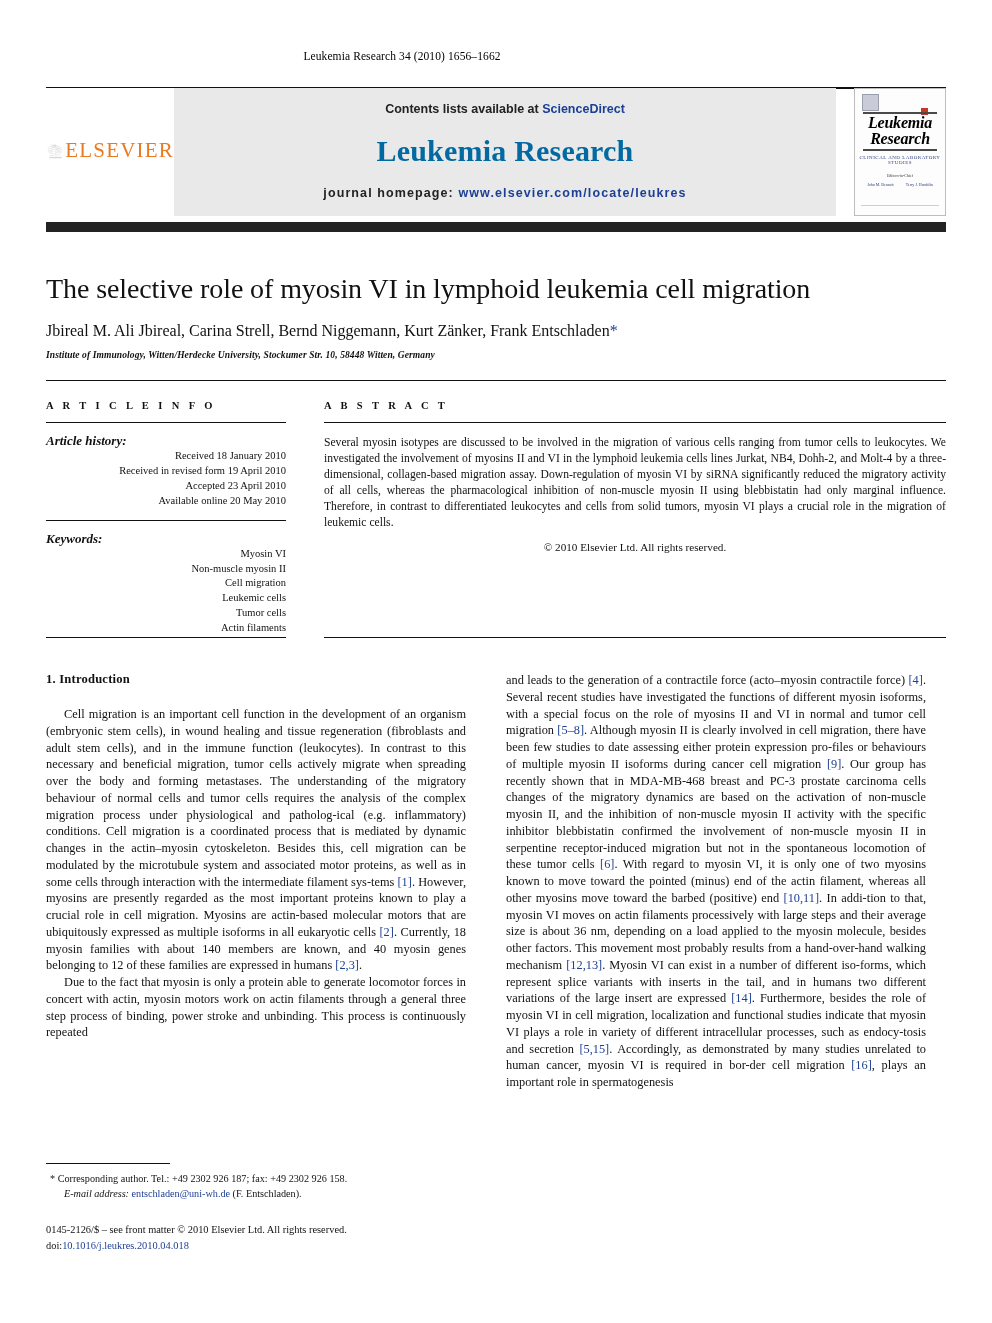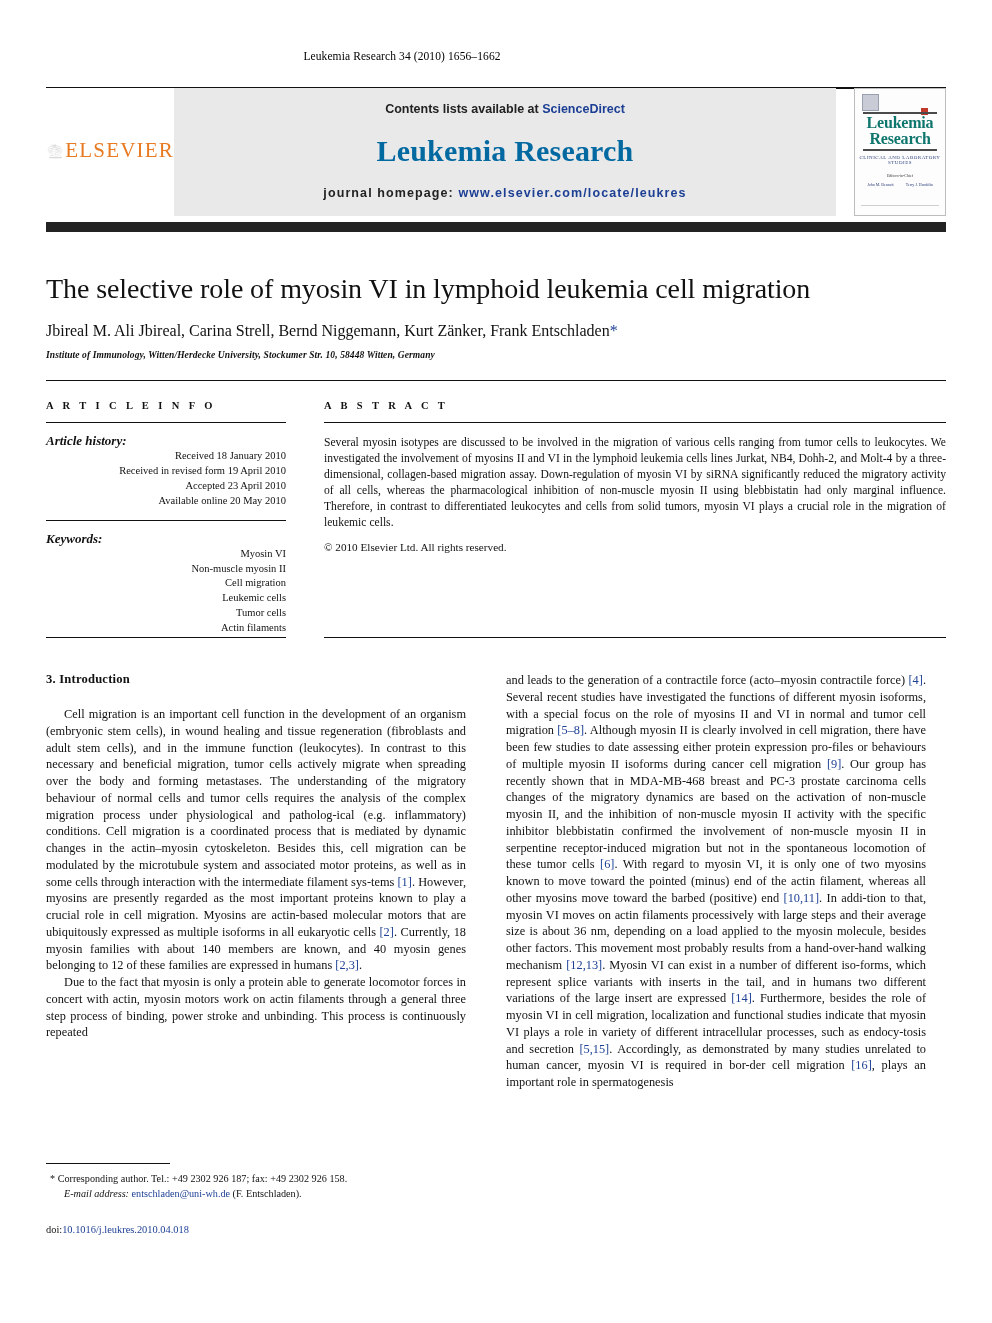--- a/index.html
+++ b/index.html
@@ -124,23 +124,24 @@
     border: 1px solid #9aa0ae;
   }
   .cover-title-wrap {
     position: absolute;
     left: 0; top: 22px;
     width: 100%;
     text-align: center;
   }
   .cover-l1, .cover-l2 {
     font-family: "Liberation Serif", serif;
+    font-style: italic;
     font-weight: bold;
     font-size: 16px;
-    color: #0f766e;
+    color: #000000;
     line-height: 1.05;
     letter-spacing: -0.2px;
   }
   .cover-rule {
     width: 74px;
     height: 1.5px;
     background: #4a4a4a;
     margin: 1px auto 1px auto;
   }
   .cover-redmark {
@@ -272,21 +273,21 @@
   }
   .abs-text {
     font-family: "Liberation Serif", serif;
     font-size: 11.6px;
     line-height: 1.385;
     text-align: justify;
     color: #111;
   }
   .abs-copy {
     margin-top: 10px;
-    text-align: left;
+    text-align: center;
     font-family: "Liberation Serif", serif;
     font-size: 11.2px;
     color: #111;
   }
   .abs-bottom-rule {
     position: absolute;
     left: 324px; top: 637px;
     width: 622px;
     height: 1px;
     background: #111;
@@ -475,32 +476,33 @@
   <div class="abs-col">
     <div class="sec-head">A B S T R A C T</div>
     <div class="hr-thin-abs"></div>
     <div class="abs-text">Several myosin isotypes are discussed to be involved in the migration of various cells ranging from tumor cells to leukocytes. We investigated the involvement of myosins II and VI in the lymphoid leukemia cells lines Jurkat, NB4, Dohh-2, and Molt-4 by a three-dimensional, collagen-based migration assay. Down-regulation of myosin VI by siRNA significantly reduced the migratory activity of all cells, whereas the pharmacological inhibition of non-muscle myosin II using blebbistatin had only marginal influence. Therefore, in contrast to differentiated leukocytes and cells from solid tumors, myosin VI plays a crucial role in the migration of leukemic cells.</div>
     <div class="abs-copy">© 2010 Elsevier Ltd. All rights reserved.</div>
   </div>
   <div class="info-bottom-rule"></div>
   <div class="abs-bottom-rule"></div>
 
   <div class="col-left">
-    <div class="body-h">3. Introduction</div>
+    <div class="body-h">1. Introduction</div>
     <p class="body-p"><span>Cell migration is an important cell function in the development of an organism (embryonic stem cells), in wound healing and tissue regeneration (fibroblasts and adult stem cells), and in the immune function (leukocytes). In contrast to this necessary and beneficial migration, tumor cells actively migrate when spreading over the body and forming metastases. The understanding of the migratory behaviour of normal cells and tumor cells requires the analysis of the complex migration process under physiological and patholog-ical (e.g. inflammatory) conditions. Cell migration is a coordinated process that is mediated by dynamic changes in the actin–myosin cytoskeleton. Besides this, cell migration can be modulated by the microtubule system and associated motor proteins, as well as in some cells through interaction with the intermediate filament sys-tems </span><span class="cite">[1]</span><span>. However, myosins are presently regarded as the most important proteins known to play a crucial role in cell migration. Myosins are actin-based molecular motors that are ubiquitously expressed as multiple isoforms in all eukaryotic cells </span><span class="cite">[2]</span><span>. Currently, 18 myosin families with about 140 members are known, and 40 myosin genes belonging to 12 of these families are expressed in humans </span><span class="cite">[2,3]</span><span>.</span></p>
     <p class="body-p">Due to the fact that myosin is only a protein able to generate locomotor forces in concert with actin, myosin motors work on actin filaments through a general three step process of binding, power stroke and unbinding. This process is continuously repeated</p>
   </div>
 
   <div class="col-right">
     <p class="body-p" style="text-indent:0"><span>and leads to the generation of a contractile force (acto–myosin contractile force) </span><span class="cite">[4]</span><span>. Several recent studies have investigated the functions of different myosin isoforms, with a special focus on the role of myosins II and VI in normal and tumor cell migration </span><span class="cite">[5–8]</span><span>. Although myosin II is clearly involved in cell migration, there have been few studies to date assessing either protein expression pro-files or behaviours of multiple myosin II isoforms during cancer cell migration </span><span class="cite">[9]</span><span>. Our group has recently shown that in MDA-MB-468 breast and PC-3 prostate carcinoma cells changes of the migratory dynamics are based on the activation of non-muscle myosin II, and the inhibition of non-muscle myosin II activity with the specific inhibitor blebbistatin confirmed the involvement of non-muscle myosin II in serpentine receptor-induced migration but not in the spontaneous locomotion of these tumor cells </span><span class="cite">[6]</span><span>. With regard to myosin VI, it is only one of two myosins known to move toward the pointed (minus) end of the actin filament, whereas all other myosins move toward the barbed (positive) end </span><span class="cite">[10,11]</span><span>. In addi-tion to that, myosin VI moves on actin filaments processively with large steps and their average size is about 36 nm, depending on a load applied to the myosin molecule, besides other factors. This movement most probably results from a hand-over-hand walking mechanism </span><span class="cite">[12,13]</span><span>. Myosin VI can exist in a number of different iso-forms, which represent splice variants with inserts in the tail, and in humans two different variations of the large insert are expressed </span><span class="cite">[14]</span><span>. Furthermore, besides the role of myosin VI in cell migration, localization and functional studies indicate that myosin VI plays a role in variety of different intracellular processes, such as endocy-tosis and secretion </span><span class="cite">[5,15]</span><span>. Accordingly, as demonstrated by many studies unrelated to human cancer, myosin VI is required in bor-der cell migration </span><span class="cite">[16]</span><span>, plays an important role in spermatogenesis</span></p>
   </div>
 
   <div class="foot-rule"></div>
   <div class="footnote">
     <div class="ind"><span>*</span><span> Corresponding author. Tel.: +49 2302 926 187; fax: +49 2302 926 158.</span></div>
     <div class="ind2"><span class="foot-ital">E-mail address:</span> <span class="link-blue">entschladen@uni-wh.de</span><span> (F. Entschladen).</span></div>
   </div>
 
   <div class="copyright-block">
+    <div>0145-2126/$ – see front matter © 2010 Elsevier Ltd. All rights reserved.</div>
     <div><span>doi:</span><span class="link-blue">10.1016/j.leukres.2010.04.018</span></div>
   </div>
 
 </div>
 
 </body></html>

